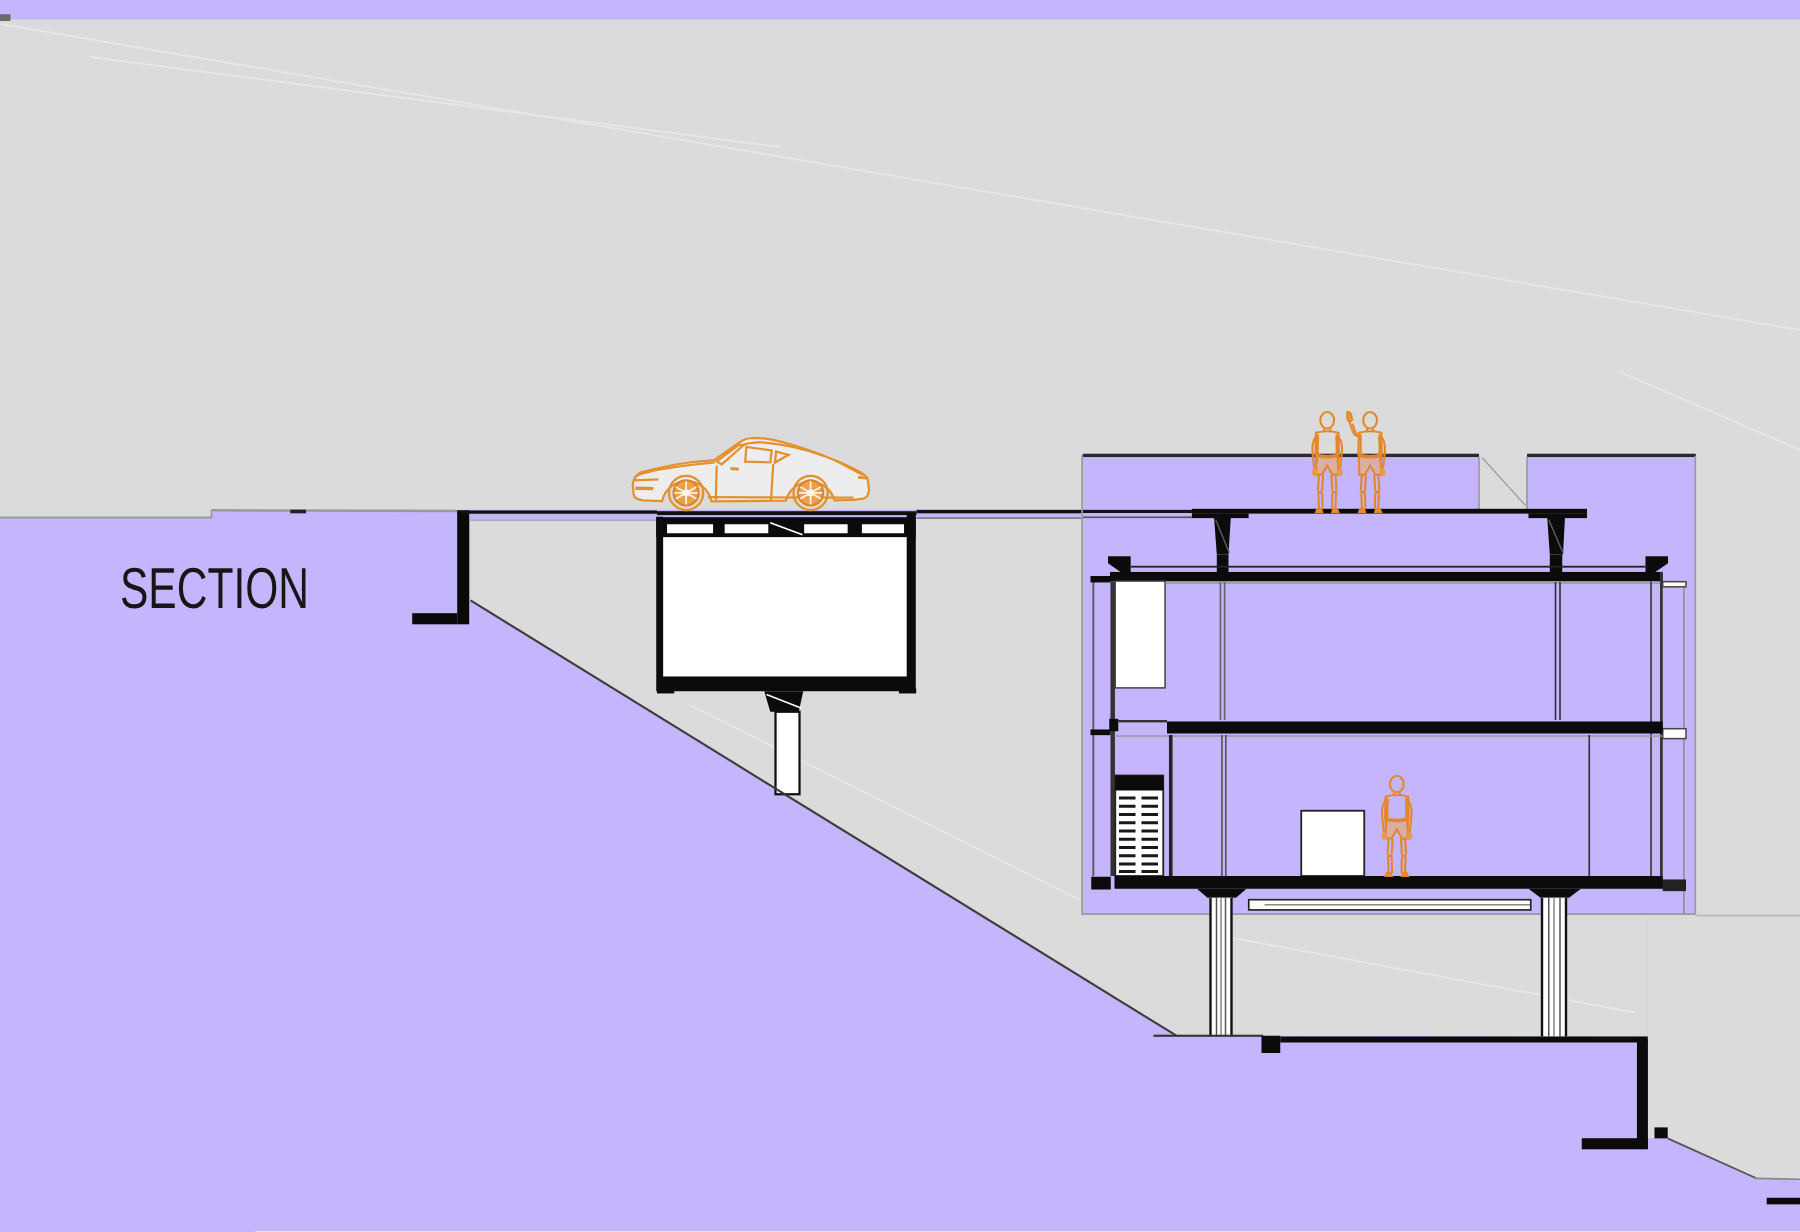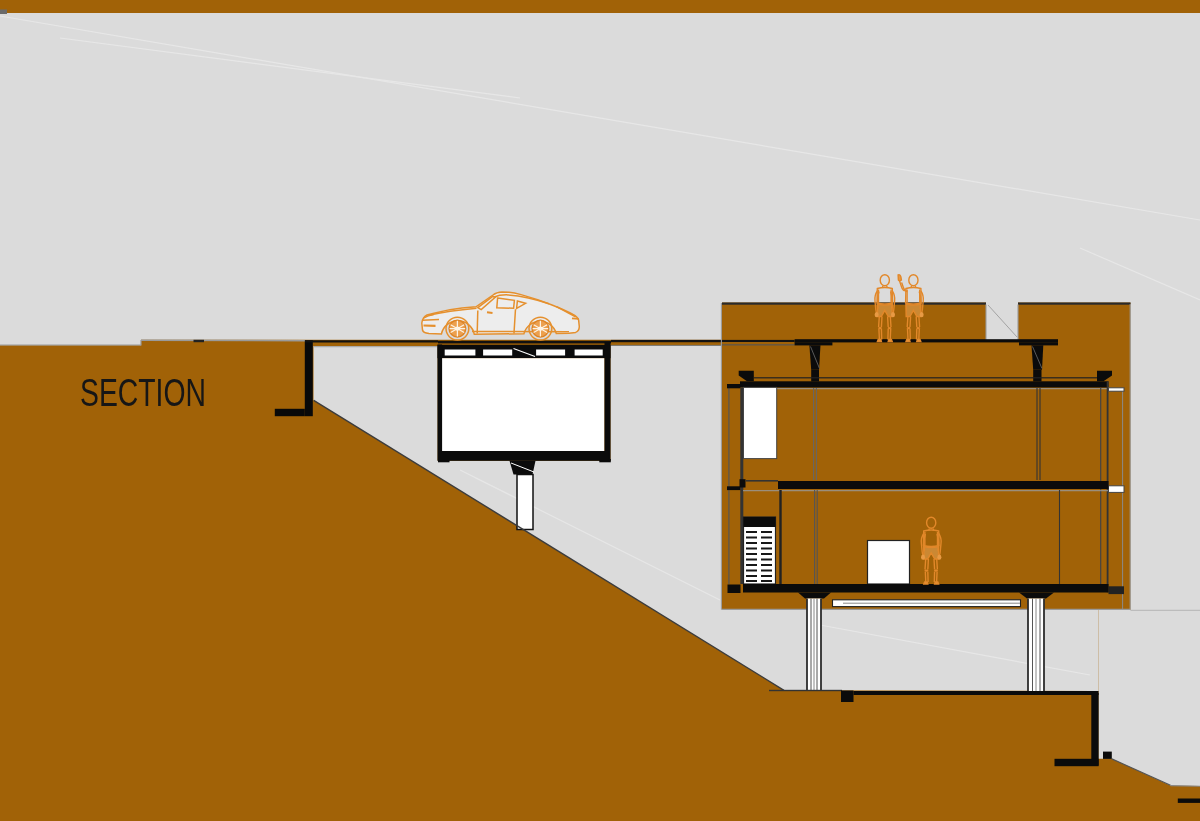--- a/index.html
+++ b/index.html
@@ -1,16 +1,16 @@
 <!DOCTYPE html>
 <html><head>
 <meta charset="utf-8">
 <style>
   html,body{margin:0;padding:0;background:#fff;}
-  #page{position:relative;width:1200px;height:821px;background:#a16207;overflow:hidden;}
+  #page{position:relative;width:1200px;height:821px;background:#c4b5fd;overflow:hidden;}
   svg{display:block;}
   text{font-family:"Liberation Sans", sans-serif;}
 </style>
 </head>
 <body>
 <div id="page">
 <svg width="1200" height="821" viewBox="0 0 1200 821">
 
 <polygon points="0,13 1200,13 1200,610.5 1130.5,610.5 1130.5,302.5 1018,302.5 1018,340.5 986,340.5 986,302.5 722,302.5 722,339.8 141,339.8 141,345.2 0,345.2" fill="#dbdbdb"></polygon>
 

